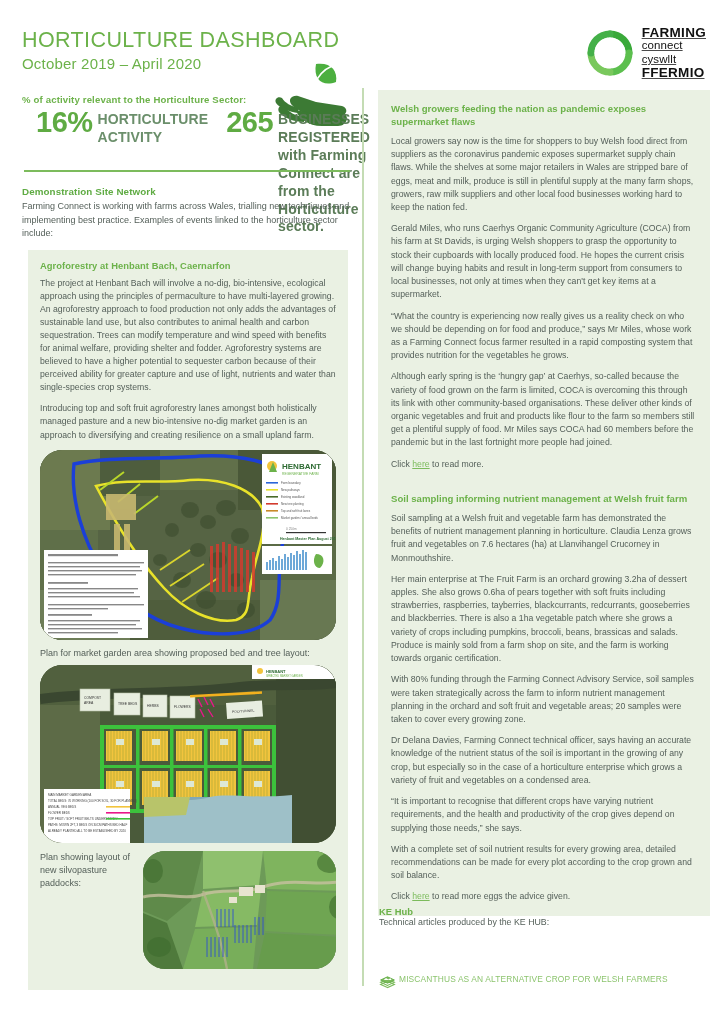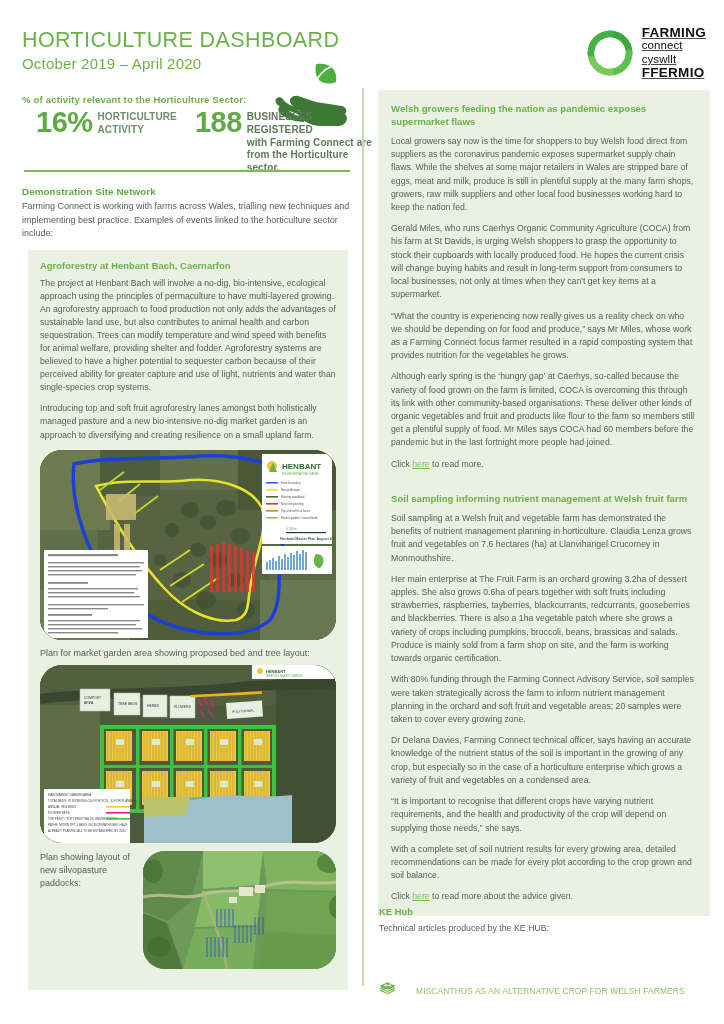--- a/index.html
+++ b/index.html
@@ -105,21 +105,21 @@
     align-items: flex-start;
   }
   .stat-big {
     font-size: 29px;
     font-weight: bold;
     color: #5fab43;
     line-height: 1;
     letter-spacing: -0.5px;
   }
   .stat-txt {
-    font-size: 10px;
+    font-size: 14px;
     font-weight: bold;
     color: #6b8f6b;
     line-height: 1.28;
     letter-spacing: 0.1px;
     padding-top: 3px;
     margin-left: 5px;
   }
   .stat-txt.dark { color: #5b7c58; }
   .stat-block { display: flex; align-items: flex-start; }
   .stat-block.s2 { margin-left: 18px; }
@@ -246,31 +246,29 @@
   .kehub {
     position: absolute;
     left: 379px;
     top: 906px;
     width: 330px;
   }
   .kehub-head {
     font-size: 9.4px;
     font-weight: bold;
     color: #6cb24a;
-    margin-bottom: 6px;
   }
   .kehub-sub {
     font-size: 8.8px;
     color: #55605a;
     margin-bottom: 7px;
   }
   .ke-item {
     display: flex;
-    align-items: center;
-    gap: 20px;
+    gap: 3px;
     margin-bottom: 5px;
     margin-top: 47px;
   }
   .ke-label {
     font-size: 8.4px;
     color: #8cc46e;
     letter-spacing: 0.15px;
   }
 </style>
 </head>
@@ -319,21 +317,21 @@
 
   <div class="stats-row">
     <div class="stat-block">
       <div class="stat-big">16%</div>
       <div class="stat-txt">
         <div>HORTICULTURE</div>
         <div>ACTIVITY</div>
       </div>
     </div>
     <div class="stat-block s2">
-      <div class="stat-big">188</div>
+      <div class="stat-big">265</div>
       <div class="stat-txt dark">
         <div>BUSINESSES REGISTERED</div>
         <div>with Farming Connect are</div>
         <div>from the Horticulture sector.</div>
       </div>
     </div>
   </div>
 
   <div class="hrule"></div>
 
@@ -612,23 +610,23 @@
     <p class="rc-p">Although early spring is the ‘hungry gap’ at Caerhys, so-called because the variety of food grown on the farm is limited, COCA is overcoming this through its link with other community-based organisations. These deliver other kinds of organic vegetables and fruit and products like flour to the farm so members still get a plentiful supply of food. Mr Miles says COCA had 60 members before the pandemic but in the last fortnight more people had joined.</p>
     <p class="rc-p"><span>Click </span><a class="link" href="#">here</a><span> to read more.</span></p>
   </div>
 
   <div class="right-card rc2">
     <div class="rc-head">Soil sampling informing nutrient management at Welsh fruit farm</div>
     <p class="rc-p">Soil sampling at a Welsh fruit and vegetable farm has demonstrated the benefits of nutrient management planning in horticulture. Claudia Lenza grows fruit and vegetables on 7.6 hectares (ha) at Llanvihangel Crucorney in Monmouthshire.</p>
     <p class="rc-p">Her main enterprise at The Fruit Farm is an orchard growing 3.2ha of dessert apples. She also grows 0.6ha of pears together with soft fruits including strawberries, raspberries, tayberries, blackcurrants, redcurrants, gooseberries and blackberries. There is also a 1ha vegetable patch where she grows a variety of crops including pumpkins, broccoli, beans, brassicas and salads. Produce is mainly sold from a farm shop on site, and the farm is working towards organic certification.</p>
     <p class="rc-p">With 80% funding through the Farming Connect Advisory Service, soil samples were taken strategically across the farm to inform nutrient management planning in the orchard and soft fruit and vegetable areas; 20 samples were taken to cover every growing zone.</p>
     <p class="rc-p">Dr Delana Davies, Farming Connect technical officer, says having an accurate knowledge of the nutrient status of the soil is important in the growing of any crop, but especially so in the case of a horticulture enterprise which grows a variety of fruit and vegetables on a condensed area.</p>
-    <p class="rc-p">“It is important to recognise that different crops have varying nutrient requirements, and the health and productivity of the crop will depend on supplying those needs,” she says.</p>
+    <p class="rc-p">“It is important to recognise that different crops have varying nutrient requirements, and the health and productivity of the crop gives depend on supplying those needs,” she says.</p>
     <p class="rc-p">With a complete set of soil nutrient results for every growing area, detailed recommendations can be made for every plot according to the crop grown and soil balance.</p>
-    <p class="rc-p"><span>Click </span><a class="link" href="#">here</a><span> to read more about the advice given.</span></p>
+    <p class="rc-p"><span>Click </span><a class="link" href="#">here</a><span> to read more eggs the advice given.</span></p>
   </div>
 
   <div class="kehub">
     <div class="kehub-head">KE Hub</div>
     <div class="kehub-sub">Technical articles produced by the KE HUB:</div>
 
     <div class="ke-item">
       <span>
         <svg width="17" height="17" viewBox="0 0 17 17">
           <path d="M8.5 11.4 L1.6 8.2 L8.5 5 L15.4 8.2 Z" fill="none" stroke="#7cbb5c" stroke-width="1.1"></path>

